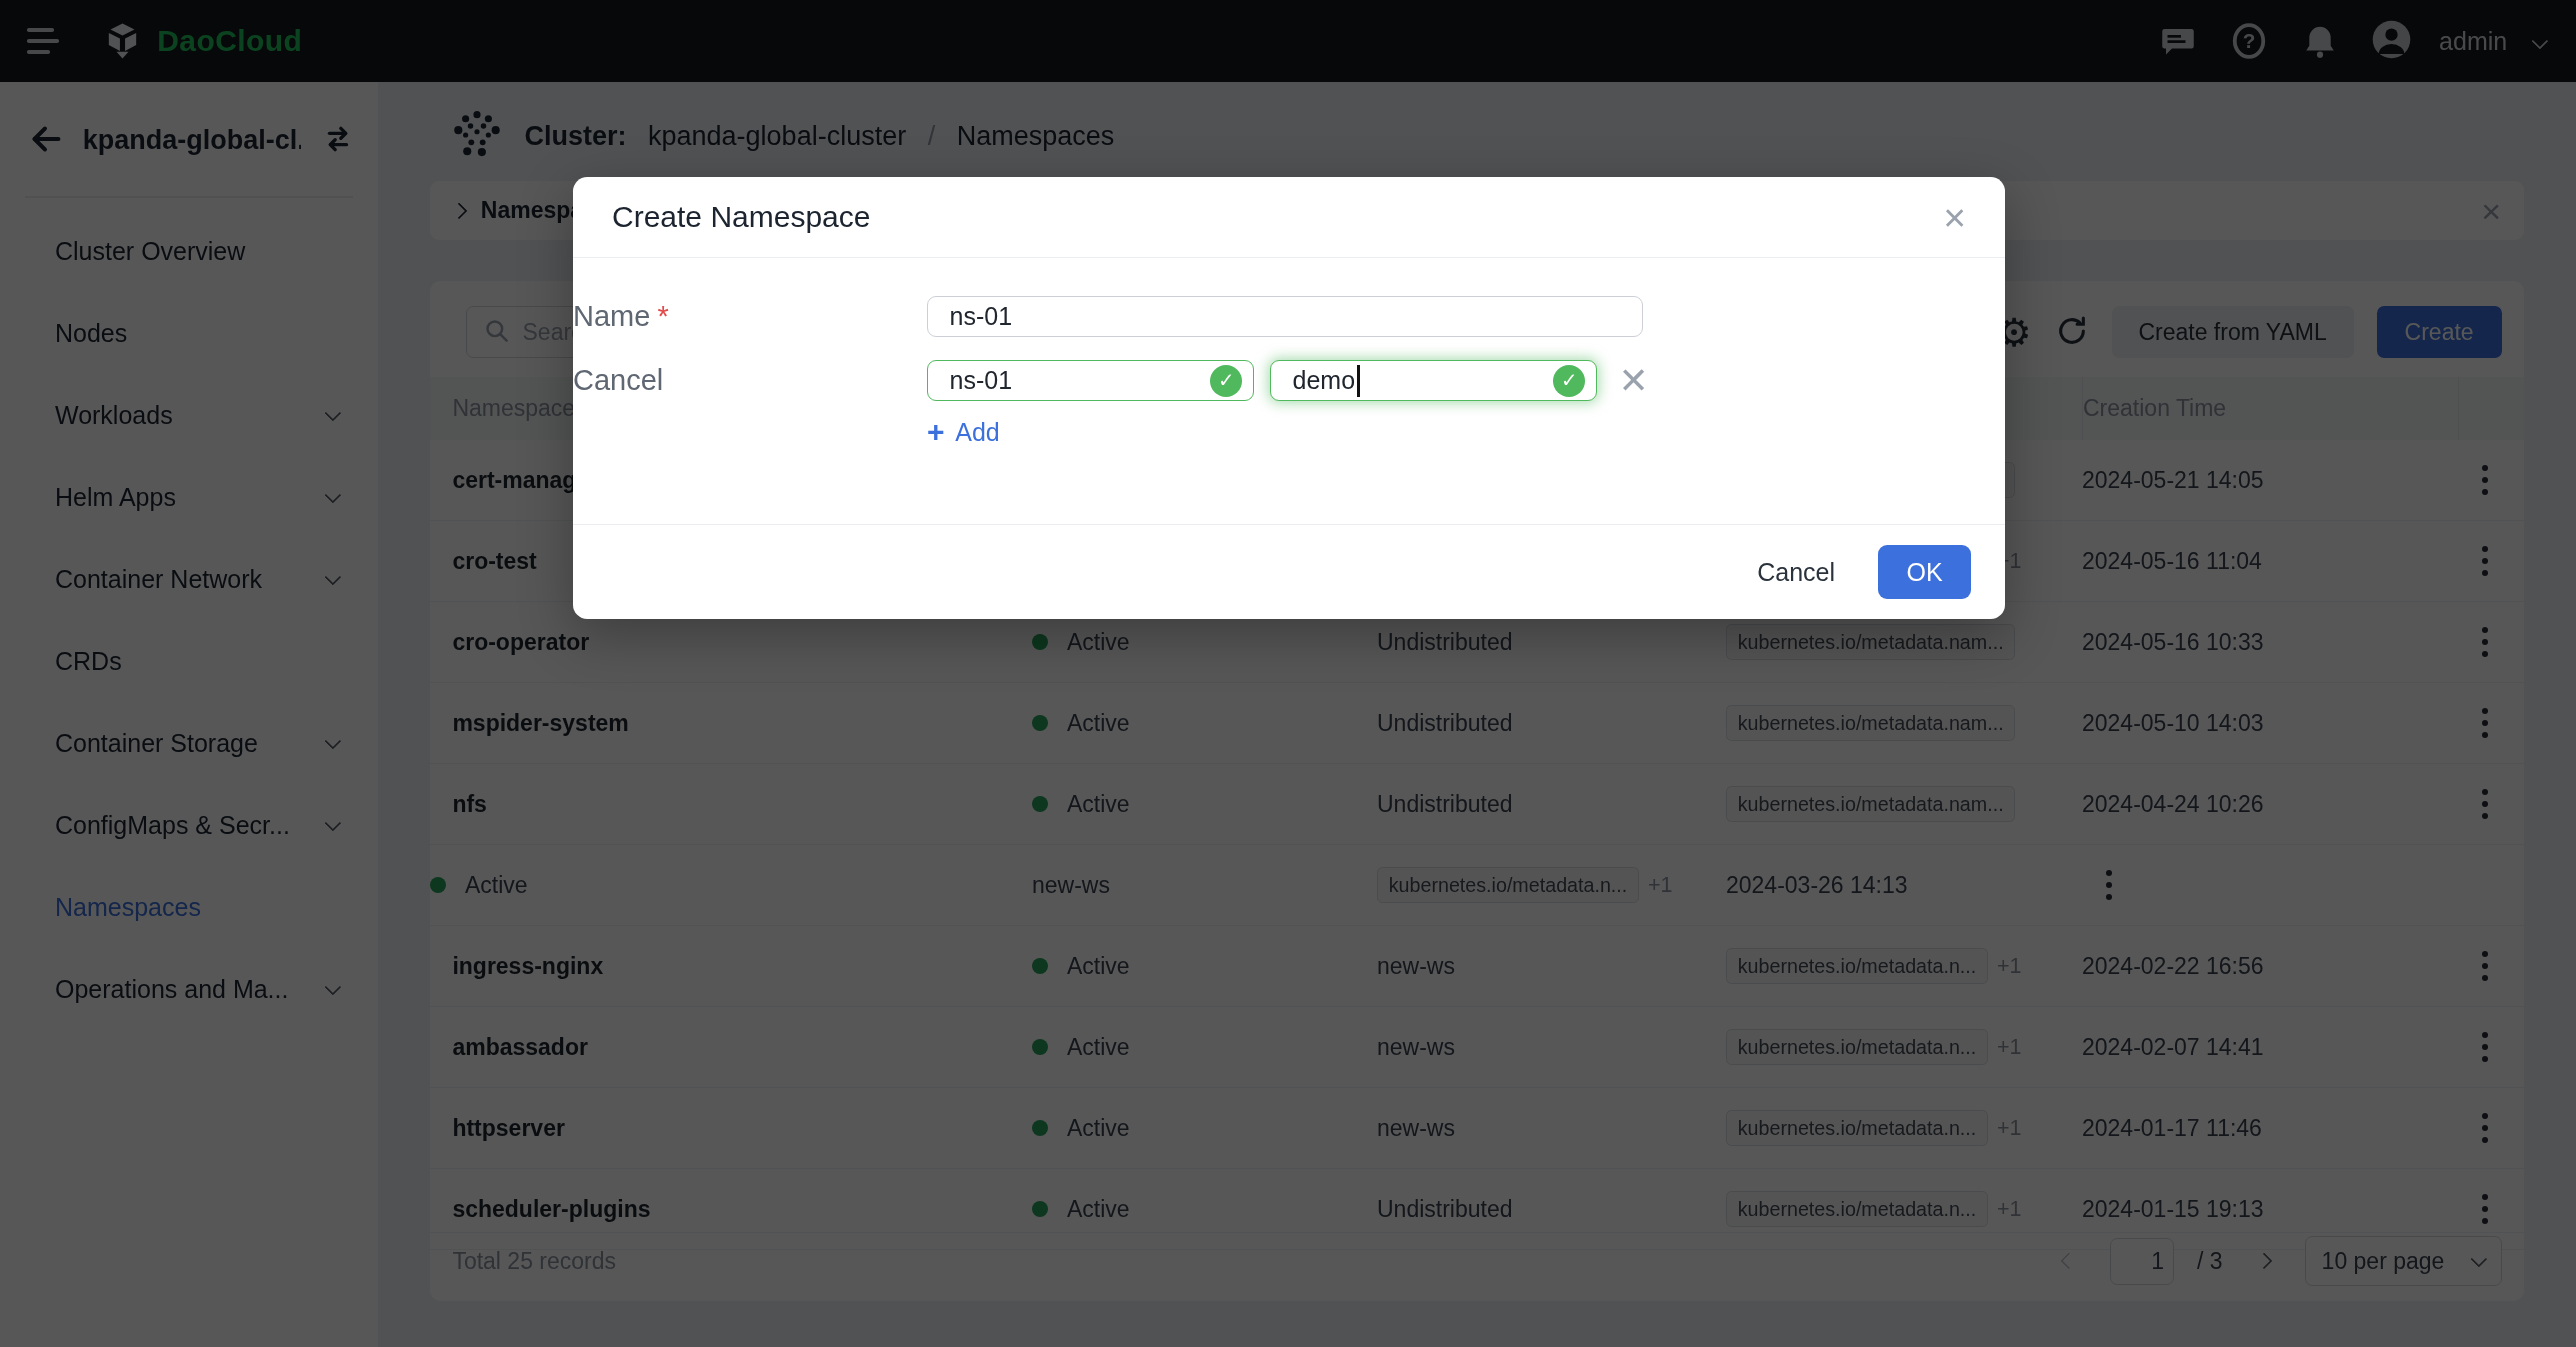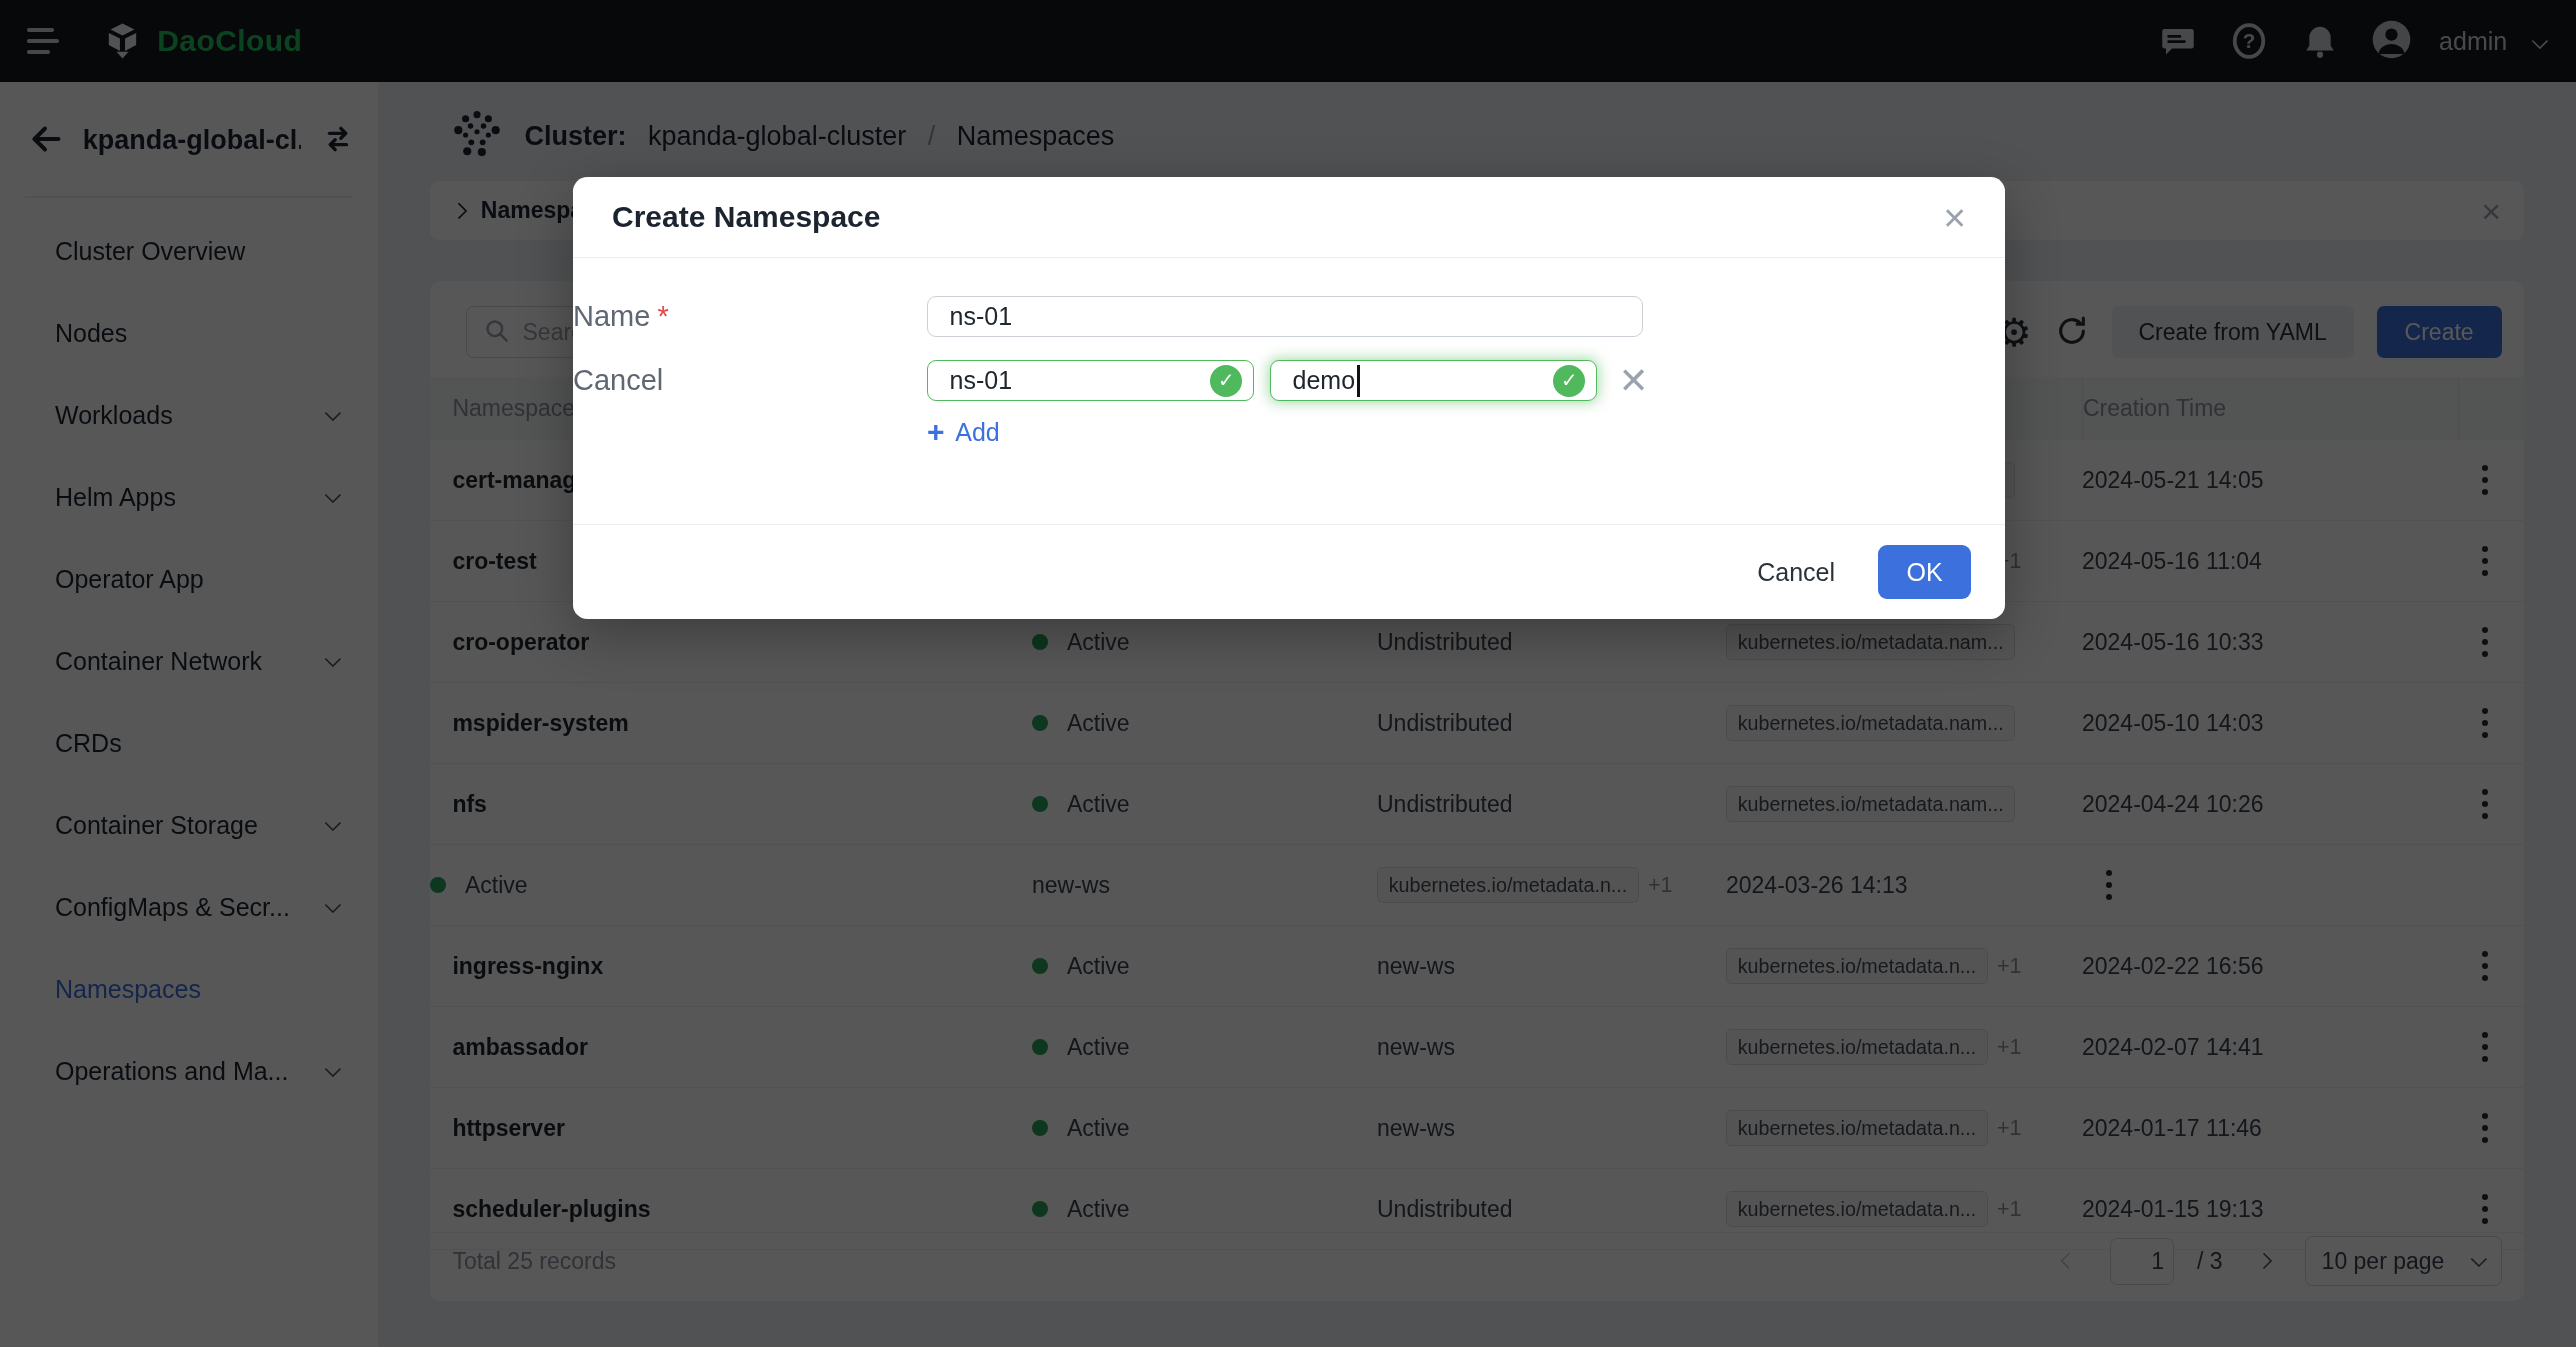--- a/index.html
+++ b/index.html
@@ -89,21 +89,21 @@
   .pg-total{font-size:23px;color:#3a4350}
   .pg-select{width:197px;height:50px;border:1.8px solid #d3d7dc;border-radius:7.2px;box-sizing:border-box;display:flex;align-items:center;justify-content:space-between;padding:0 16px;font-size:23px;color:#3a4350;background:#fff;cursor:pointer}
   .pg-select .cv{color:#555c66;margin-top:-3.6px}
 
   
   .dim{position:absolute;inset:0;background:rgba(0,0,0,.66);z-index:40}
 
   
   .modal{position:absolute;left:573px;top:177px;width:1432px;height:442px;background:#ffffff;border-radius:14.3px;z-index:50;box-shadow:0 16px 54px rgba(0,0,0,.3)}
   .m-head{height:81px;display:flex;align-items:center;padding:0 39px;border-bottom:1.8px solid #ecedf2;box-sizing:border-box}
-  .m-title{font-size:30px;font-weight:bold;color:#1c2430}
+  .m-title{font-size:30px;font-weight:normal;color:#1c2430}
   .m-close{margin-left:auto;font-size:39px;color:#9aa2ad;line-height:1;cursor:pointer}
   .m-row{display:flex;align-items:center}
   .m-label{flex:0 0 354px;text-align:left;padding-right:34px;font-size:29px;color:#5f6773;box-sizing:border-box}
   .req{color:#e34b4b;margin-left:7.2px}
   .m-input{height:41px;border:1.8px solid #ccd0d6;border-radius:9px;box-sizing:border-box;display:flex;align-items:center;padding:0 21.5px;font-size:25px;color:#20262e;background:#fff;position:relative}
   .name-input{width:716px}
   .lab-input{width:327px;border-color:#50b95d;padding-right:57px}
   .lab-input.focus{box-shadow:0 0 12.5px 1.8px rgba(80,185,93,.5)}
   .okcheck{position:absolute;right:10.7px;top:50%;transform:translateY(-50%);width:32px;height:32px;border-radius:50%;background:#50b95d;color:#fff;display:flex;align-items:center;justify-content:center;font-size:19.7px;font-weight:bold}
   .caret{display:inline-block;width:2.7px;height:32px;background:#111;margin-left:1.8px}
@@ -203,24 +203,20 @@
   <div class="side-item">
     <span class="lbl">Workloads</span>
     <span class="cv down sm"></span>
   </div>
 
   <div class="side-item">
     <span class="lbl">Helm Apps</span>
     <span class="cv down sm"></span>
   </div>
 
-  <div class="side-item">
-    <span class="lbl">Operator App</span>
-
-  </div>
 
   <div class="side-item">
     <span class="lbl">Container Network</span>
     <span class="cv down sm"></span>
   </div>
 
   <div class="side-item">
     <span class="lbl">CRDs</span>
 
   </div>

